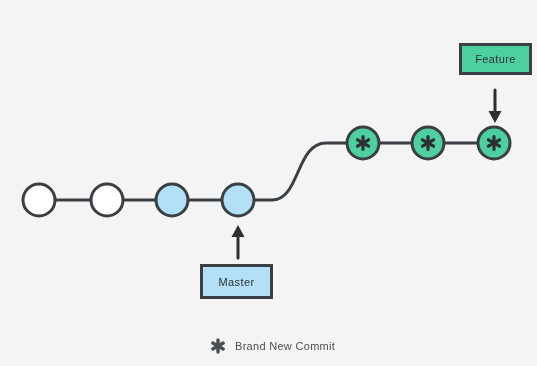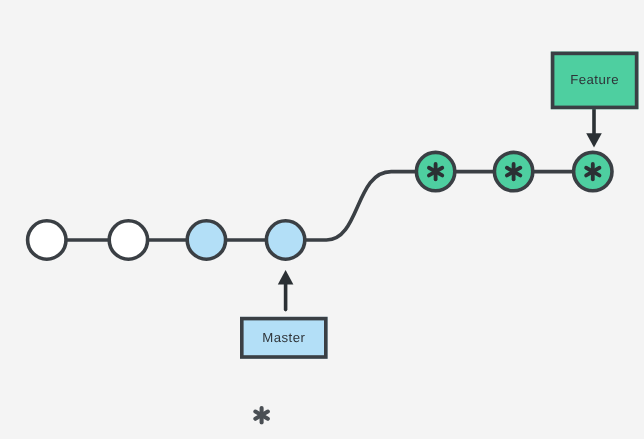--- a/index.html
+++ b/index.html
@@ -35,21 +35,21 @@
     justify-content: center;
     font-size: 11px;
     color: #2e3338;
     letter-spacing: 0.4px;
     font-family: "Liberation Sans", sans-serif;
   }
   #feature-box {
     left: 459px;
     top: 43px;
     width: 73px;
-    height: 48px;
+    height: 32px;
     background: #4ecfa0;
   }
   #master-box {
     left: 200px;
     top: 264px;
     width: 73px;
     height: 35px;
     background: #b3dff7;
   }
   #legend {
@@ -150,15 +150,16 @@
   </div>
 
   <div class="box-label" id="master-box">
     <span>Master</span>
   </div>
 
   <div id="legend">
     <svg id="legend-icon" viewBox="-8 -8 16 16">
       <use href="#asterisk-glyph-legend" x="0" y="0"></use>
     </svg>
+    <span id="legend-text">Brand New Commit</span>
   </div>
 
 </div>
 
 </body></html>

